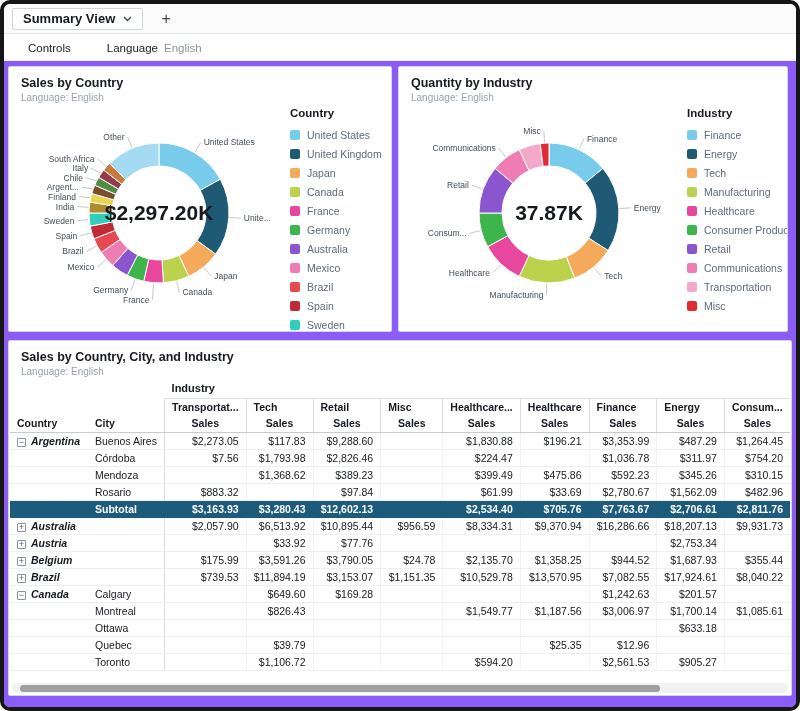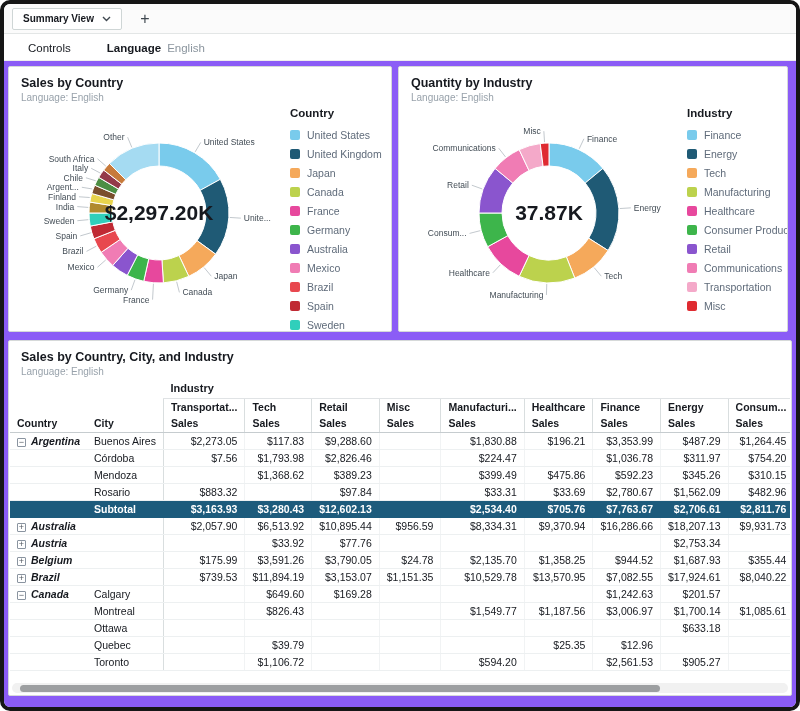--- a/index.html
+++ b/index.html
@@ -1,28 +1,28 @@
 <!DOCTYPE html>
 <html><head>
 <meta charset="utf-8">
 <style>
   * { box-sizing: border-box; margin: 0; padding: 0; }
   html,body { width:800px; height:711px; background:#ffffff; font-family:"Liberation Sans","DejaVu Sans",sans-serif; }
   .window { position:absolute; left:0; top:0; width:800px; height:711px; border:4px solid #161616; border-radius:10px; background:#ffffff; overflow:hidden; }
 
   
   .tabbar { position:absolute; left:0; top:0; right:0; height:30px; background:#fbfbfb; border-bottom:1px solid #e3e6e6; display:flex; align-items:center; padding-left:8px; }
-  .tab { height:22px; background:#ffffff; border:1px solid #cfd6d6; border-radius:2px; display:flex; align-items:center; gap:8px; padding:0 10px; font-size:10px; font-weight:700; color:#16191f; cursor:pointer; }
+  .tab { height:22px; background:#ffffff; border:1px solid #cfd6d6; border-radius:2px; display:flex; align-items:center; gap:8px; padding:0 10px; font-size:13px; font-weight:700; color:#16191f; cursor:pointer; }
   .chev svg { display:block; }
   .add-tab { margin-left:12px; width:22px; text-align:center; font-size:16px; font-weight:400; color:#3f4850; cursor:pointer; }
 
   
   .controlsbar { position:absolute; left:0; top:31px; right:0; height:26px; background:#ffffff; border-bottom:1px solid #ededed; display:flex; align-items:center; font-size:11.5px; padding-left:16px; }
   .controls-title { color:#16191f;margin-left:8px; }
-  .ctl-label { font-weight:700; color:#16191f; margin-left:36px; }
+  .ctl-label { font-weight:400; color:#16191f; margin-left:36px; }
   .ctl-value { color:#8b959e; margin-left:6px; }
 
   
   .content { position:absolute; left:0; top:57px; right:0; bottom:0; background:#8b5cf6; }
   .card { position:absolute; background:#ffffff; border:1px solid #d6d9d9; border-radius:2px; overflow:hidden; }
   #card-sales-country { left:4px; top:5px; width:384px; height:266px; }
   #card-qty-industry  { left:394px; top:5px; width:390px; height:266px; }
   #card-pivot         { left:4px; top:279px; width:784px; height:356px; }
   .card-title { font-size:12.5px; font-weight:700; color:#16191f; padding:9px 12px 0; white-space:nowrap; }
   .card-sub   { font-size:10px; color:#98a2ab; padding:2px 12px 0; }
@@ -42,21 +42,21 @@
   .legend-sq    { width:10px; height:10px; border-radius:2px; flex:0 0 10px; }
   .legend-label { font-size:10.5px; color:#5f6b7a; white-space:nowrap; }
 
   
   .pivot-wrap { position:absolute; left:1px; right:1px; top:38px; bottom:13px; overflow:hidden; }
   table.pivot { border-collapse:collapse; table-layout:fixed; }
   .pivot th { text-align:left; font-weight:700; color:#16191f; white-space:nowrap; overflow:hidden; }
   .pivot th.group   { font-size:11px; padding:3px 7px; border-bottom:1px solid #e0e3e5; height:19px; }
   .pivot th.corner  { border:none; }
   .pivot th.colname { font-size:10.5px; padding:2px 7px; border-left:1px solid #d9dedf; height:17px; }
-  .pivot th.sales   { font-size:10.5px; padding:2px 7px; text-align:left; border-left:1px solid #d9dedf; border-bottom:1px solid #c6cccf; height:17px; }
+  .pivot th.sales   { font-size:10.5px; padding:2px 7px; text-align:center; border-left:1px solid #d9dedf; border-bottom:1px solid #c6cccf; height:17px; }
   .pivot th.rowhdr  { font-size:10.5px; padding:2px 7px; border-bottom:1px solid #c6cccf; }
   .pivot td { height:17px; font-size:10.5px; color:#16191f; padding:0 7px; white-space:nowrap; overflow:hidden; border-bottom:1px solid #edf0f1; }
   .pivot td.val     { text-align:right; border-left:1px solid #f1f3f4; }
   .pivot td.city    { border-right:1px solid #d9dedf; }
   .pivot td.country .cname { font-weight:700;font-style:italic; }
   .pivot tr.subtotal td { background:#1d5b7c; color:#ffffff; font-weight:700; border-color:#1d5b7c; }
   .expicon { display:inline-block; width:9px; height:9px; line-height:7px; border:1px solid #8a94a0; border-radius:1px; color:#545b64; font-size:9px; text-align:center; margin-right:5px; cursor:pointer; }
 
   
   .hscroll { position:absolute; left:3px; right:3px; bottom:2px; height:10px; background:#f1f1f1; border-radius:5px; }
@@ -299,21 +299,21 @@
               <tr>
                 <th class="corner" colspan="2"></th>
                 <th class="group" colspan="9">Industry</th>
               </tr>
               <tr>
                 <th class="corner" colspan="2"></th>
                 <th class="colname">Transportat...</th>
                 <th class="colname">Tech</th>
                 <th class="colname">Retail</th>
                 <th class="colname">Misc</th>
-                <th class="colname">Manufacturi...</th>
+                <th class="colname">Healthcare...</th>
                 <th class="colname">Healthcare</th>
                 <th class="colname">Finance</th>
                 <th class="colname">Energy</th>
                 <th class="colname">Consum...</th>
               </tr>
               <tr>
                 <th class="rowhdr">Country</th>
                 <th class="rowhdr">City</th>
                 <th class="sales">Sales</th>
                 <th class="sales">Sales</th>
@@ -366,21 +366,21 @@
                 <td class="val">$345.26</td>
                 <td class="val">$310.15</td>
               </tr>
               <tr>
                 <td class="country"><span class="cname"></span></td>
                 <td class="city">Rosario</td>
                 <td class="val">$883.32</td>
                 <td class="val"></td>
                 <td class="val">$97.84</td>
                 <td class="val"></td>
-                <td class="val">$33.31</td>
+                <td class="val">$61.99</td>
                 <td class="val">$33.69</td>
                 <td class="val">$2,780.67</td>
                 <td class="val">$1,562.09</td>
                 <td class="val">$482.96</td>
               </tr>
               <tr class="subtotal">
                 <td class="country"><span class="cname"></span></td>
                 <td class="city">Subtotal</td>
                 <td class="val">$3,163.93</td>
                 <td class="val">$3,280.43</td>

